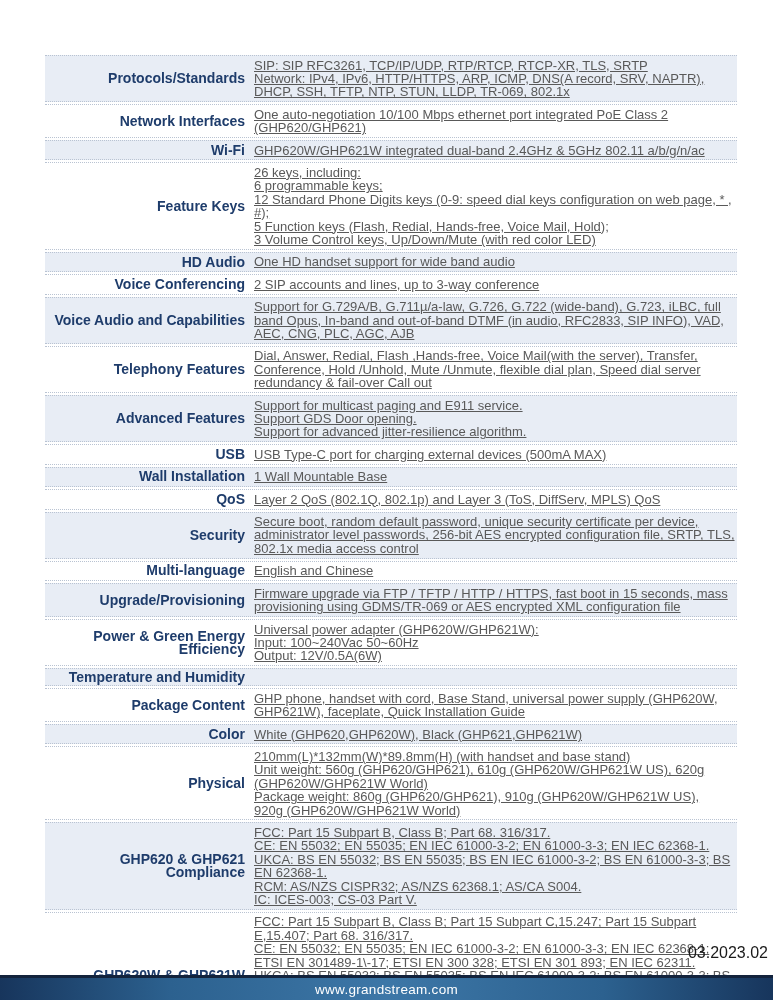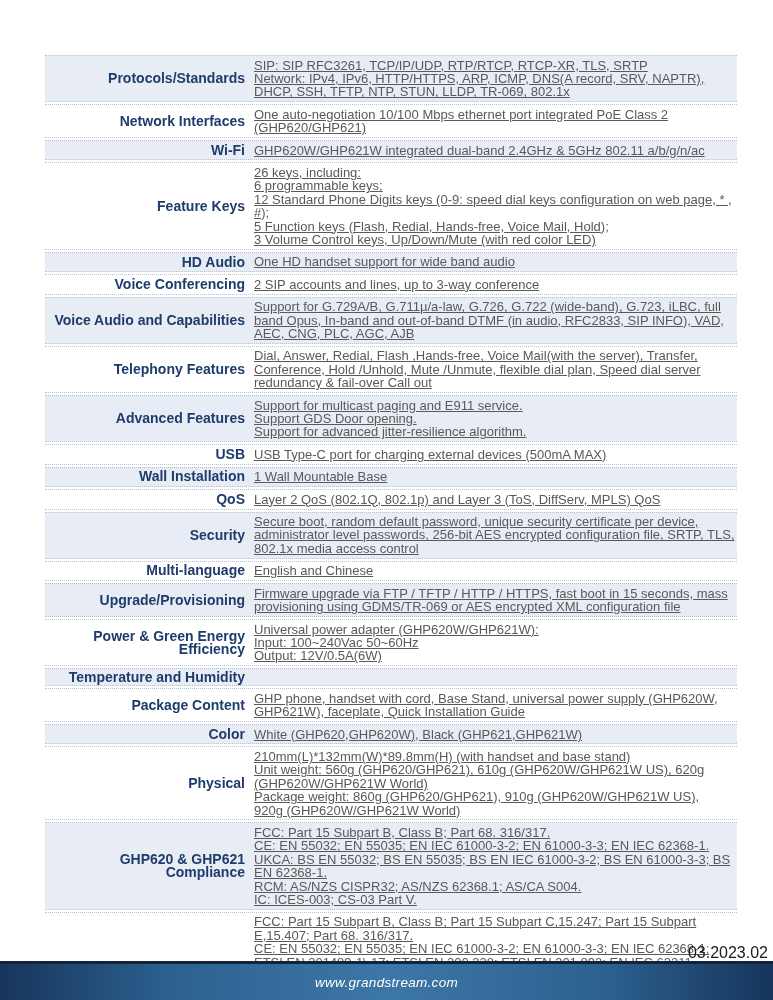--- a/index.html
+++ b/index.html
@@ -58,33 +58,32 @@
     position:absolute;
     right:5px;
     top:944px;
     font-size:16px;
     color:#1a1a1a;
     text-align:right;
   }
   .footer-bar{
     position:absolute;
     left:0;bottom:0;
-    width:773px;height:39px;
+    width:773px;height:25px;
     border-top:3px solid var(--footer-topline);
     background:linear-gradient(90deg,
       var(--footer-edge) 0%,
       #2c618f 22%,
       var(--footer-mid) 50%,
       #2c618f 78%,
       var(--footer-edge) 100%);
     display:flex;
     align-items:center;
     justify-content:center;
     box-sizing:border-box;
-    font-style:italic;
   }
   .footer-site{
     color:#ffffff;
     font-size:13.5px;
     letter-spacing:0.3px;
   }
 </style>
 </head>
 <body>
 

